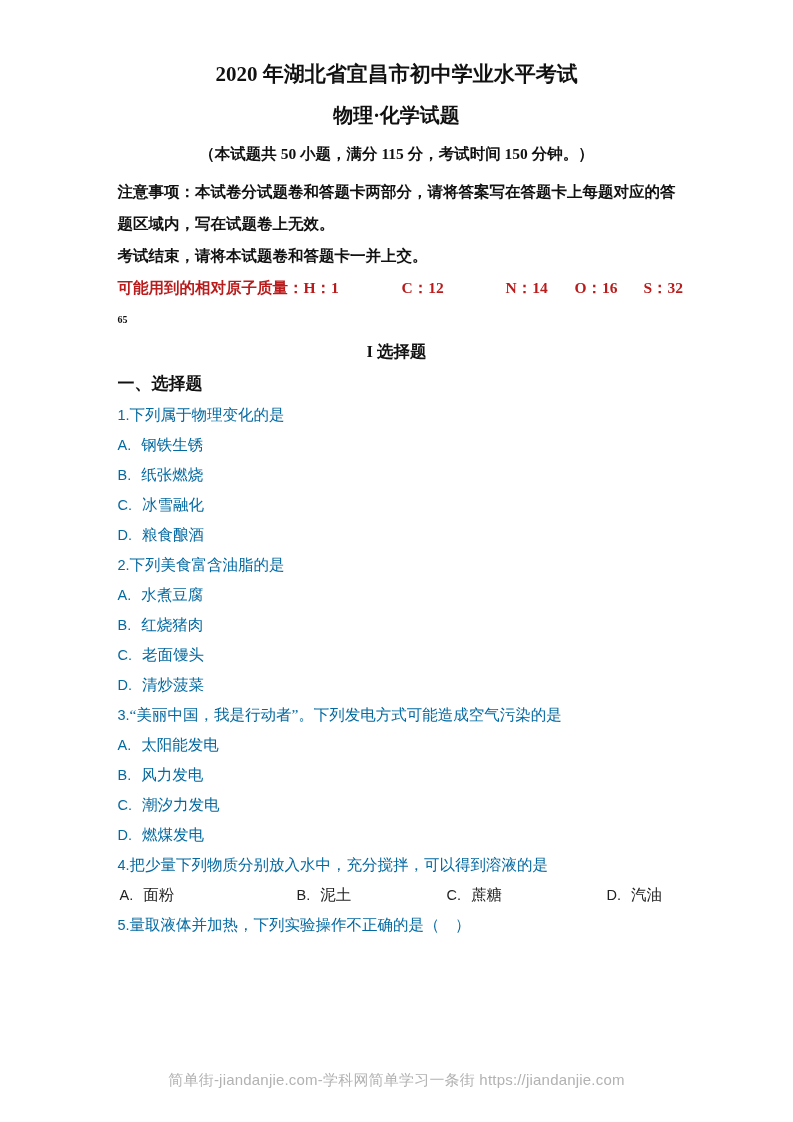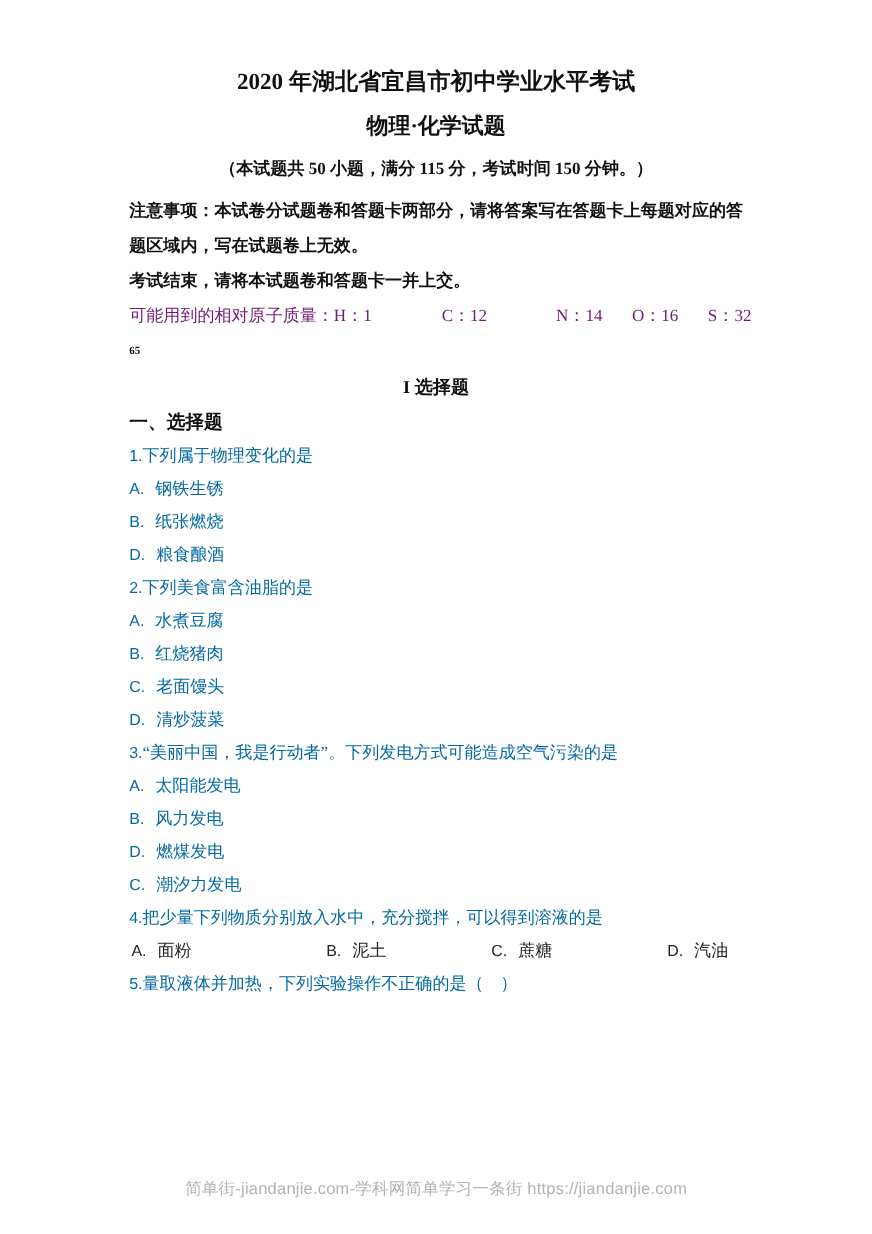--- a/index.html
+++ b/index.html
@@ -27,22 +27,22 @@
     line-height:28px;color:#111;
   }
   .notice{
     margin:8px 0 0;font-size:15.5px;font-weight:bold;line-height:32px;
     color:#111;text-align:justify;
   }
   .submit-note{
     margin:0;font-size:15.5px;font-weight:bold;line-height:32px;color:#111;
   }
   .masses-line{
-    position:relative;margin:0;font-size:15.5px;font-weight:normal;
-    line-height:32px;height:32px;color:#701a75;white-space:nowrap;
+    position:relative;margin:0;font-size:15.5px;font-weight:bold;
+    line-height:32px;height:32px;color:#b91c1c;white-space:nowrap;
   }
   .masses-line .m-item{position:absolute;top:0;}
   .m-c{left:284px;} .m-n{left:388px;} .m-o{left:457px;}
   .m-s{left:526px;} .m-zn{left:630px;}
   .masses-wrap{margin:0;font-size:10px;font-weight:bold;line-height:32px;color:#111;}
 
   .section-heading{
     margin:0;font-size:16.5px;font-weight:bold;text-align:center;
     line-height:32px;color:#111;
   }
@@ -93,33 +93,34 @@
       <span class="m-item m-zn">Zn：</span>
     </p>
     <p class="masses-wrap">65</p>
 
     <p class="section-heading">I 选择题</p>
     <p class="subsection-heading">一、选择题</p>
 
     <p class="q-line"><span class="q-num">1.</span><span>下列属于物理变化的是</span></p>
     <p class="option-line"><span class="opt-letter">A.</span><span>钢铁生锈</span></p>
     <p class="option-line"><span class="opt-letter">B.</span><span>纸张燃烧</span></p>
+    <p class="option-line"><span class="opt-letter">C.</span><span>冰雪融化</span></p>
     <p class="option-line"><span class="opt-letter">D.</span><span>粮食酿酒</span></p>
 
     <p class="q-line"><span class="q-num">2.</span><span>下列美食富含油脂的是</span></p>
     <p class="option-line"><span class="opt-letter">A.</span><span>水煮豆腐</span></p>
     <p class="option-line"><span class="opt-letter">B.</span><span>红烧猪肉</span></p>
     <p class="option-line"><span class="opt-letter">C.</span><span>老面馒头</span></p>
     <p class="option-line"><span class="opt-letter">D.</span><span>清炒菠菜</span></p>
 
     <p class="q-line"><span class="q-num">3.</span><span>“美丽中国，我是行动者”。下列发电方式可能造成空气污染的是</span></p>
     <p class="option-line"><span class="opt-letter">A.</span><span>太阳能发电</span></p>
     <p class="option-line"><span class="opt-letter">B.</span><span>风力发电</span></p>
+    <p class="option-line"><span class="opt-letter">C.</span><span>潮汐力发电</span></p>
     <p class="option-line"><span class="opt-letter">D.</span><span>燃煤发电</span></p>
-    <p class="option-line"><span class="opt-letter">C.</span><span>潮汐力发电</span></p>
 
     <p class="q-line"><span class="q-num">4.</span><span>把少量下列物质分别放入水中，充分搅拌，可以得到溶液的是</span></p>
     <div class="options-row">
       <span class="opt-col col-a"><span class="opt-letter">A.</span><span>面粉</span></span>
       <span class="opt-col col-b"><span class="opt-letter">B.</span><span>泥土</span></span>
       <span class="opt-col col-c"><span class="opt-letter">C.</span><span>蔗糖</span></span>
       <span class="opt-col col-d"><span class="opt-letter">D.</span><span>汽油</span></span>
     </div>
 
     <p class="q-line"><span class="q-num">5.</span><span>量取液体并加热，下列实验操作不正确的是（　）</span></p>

